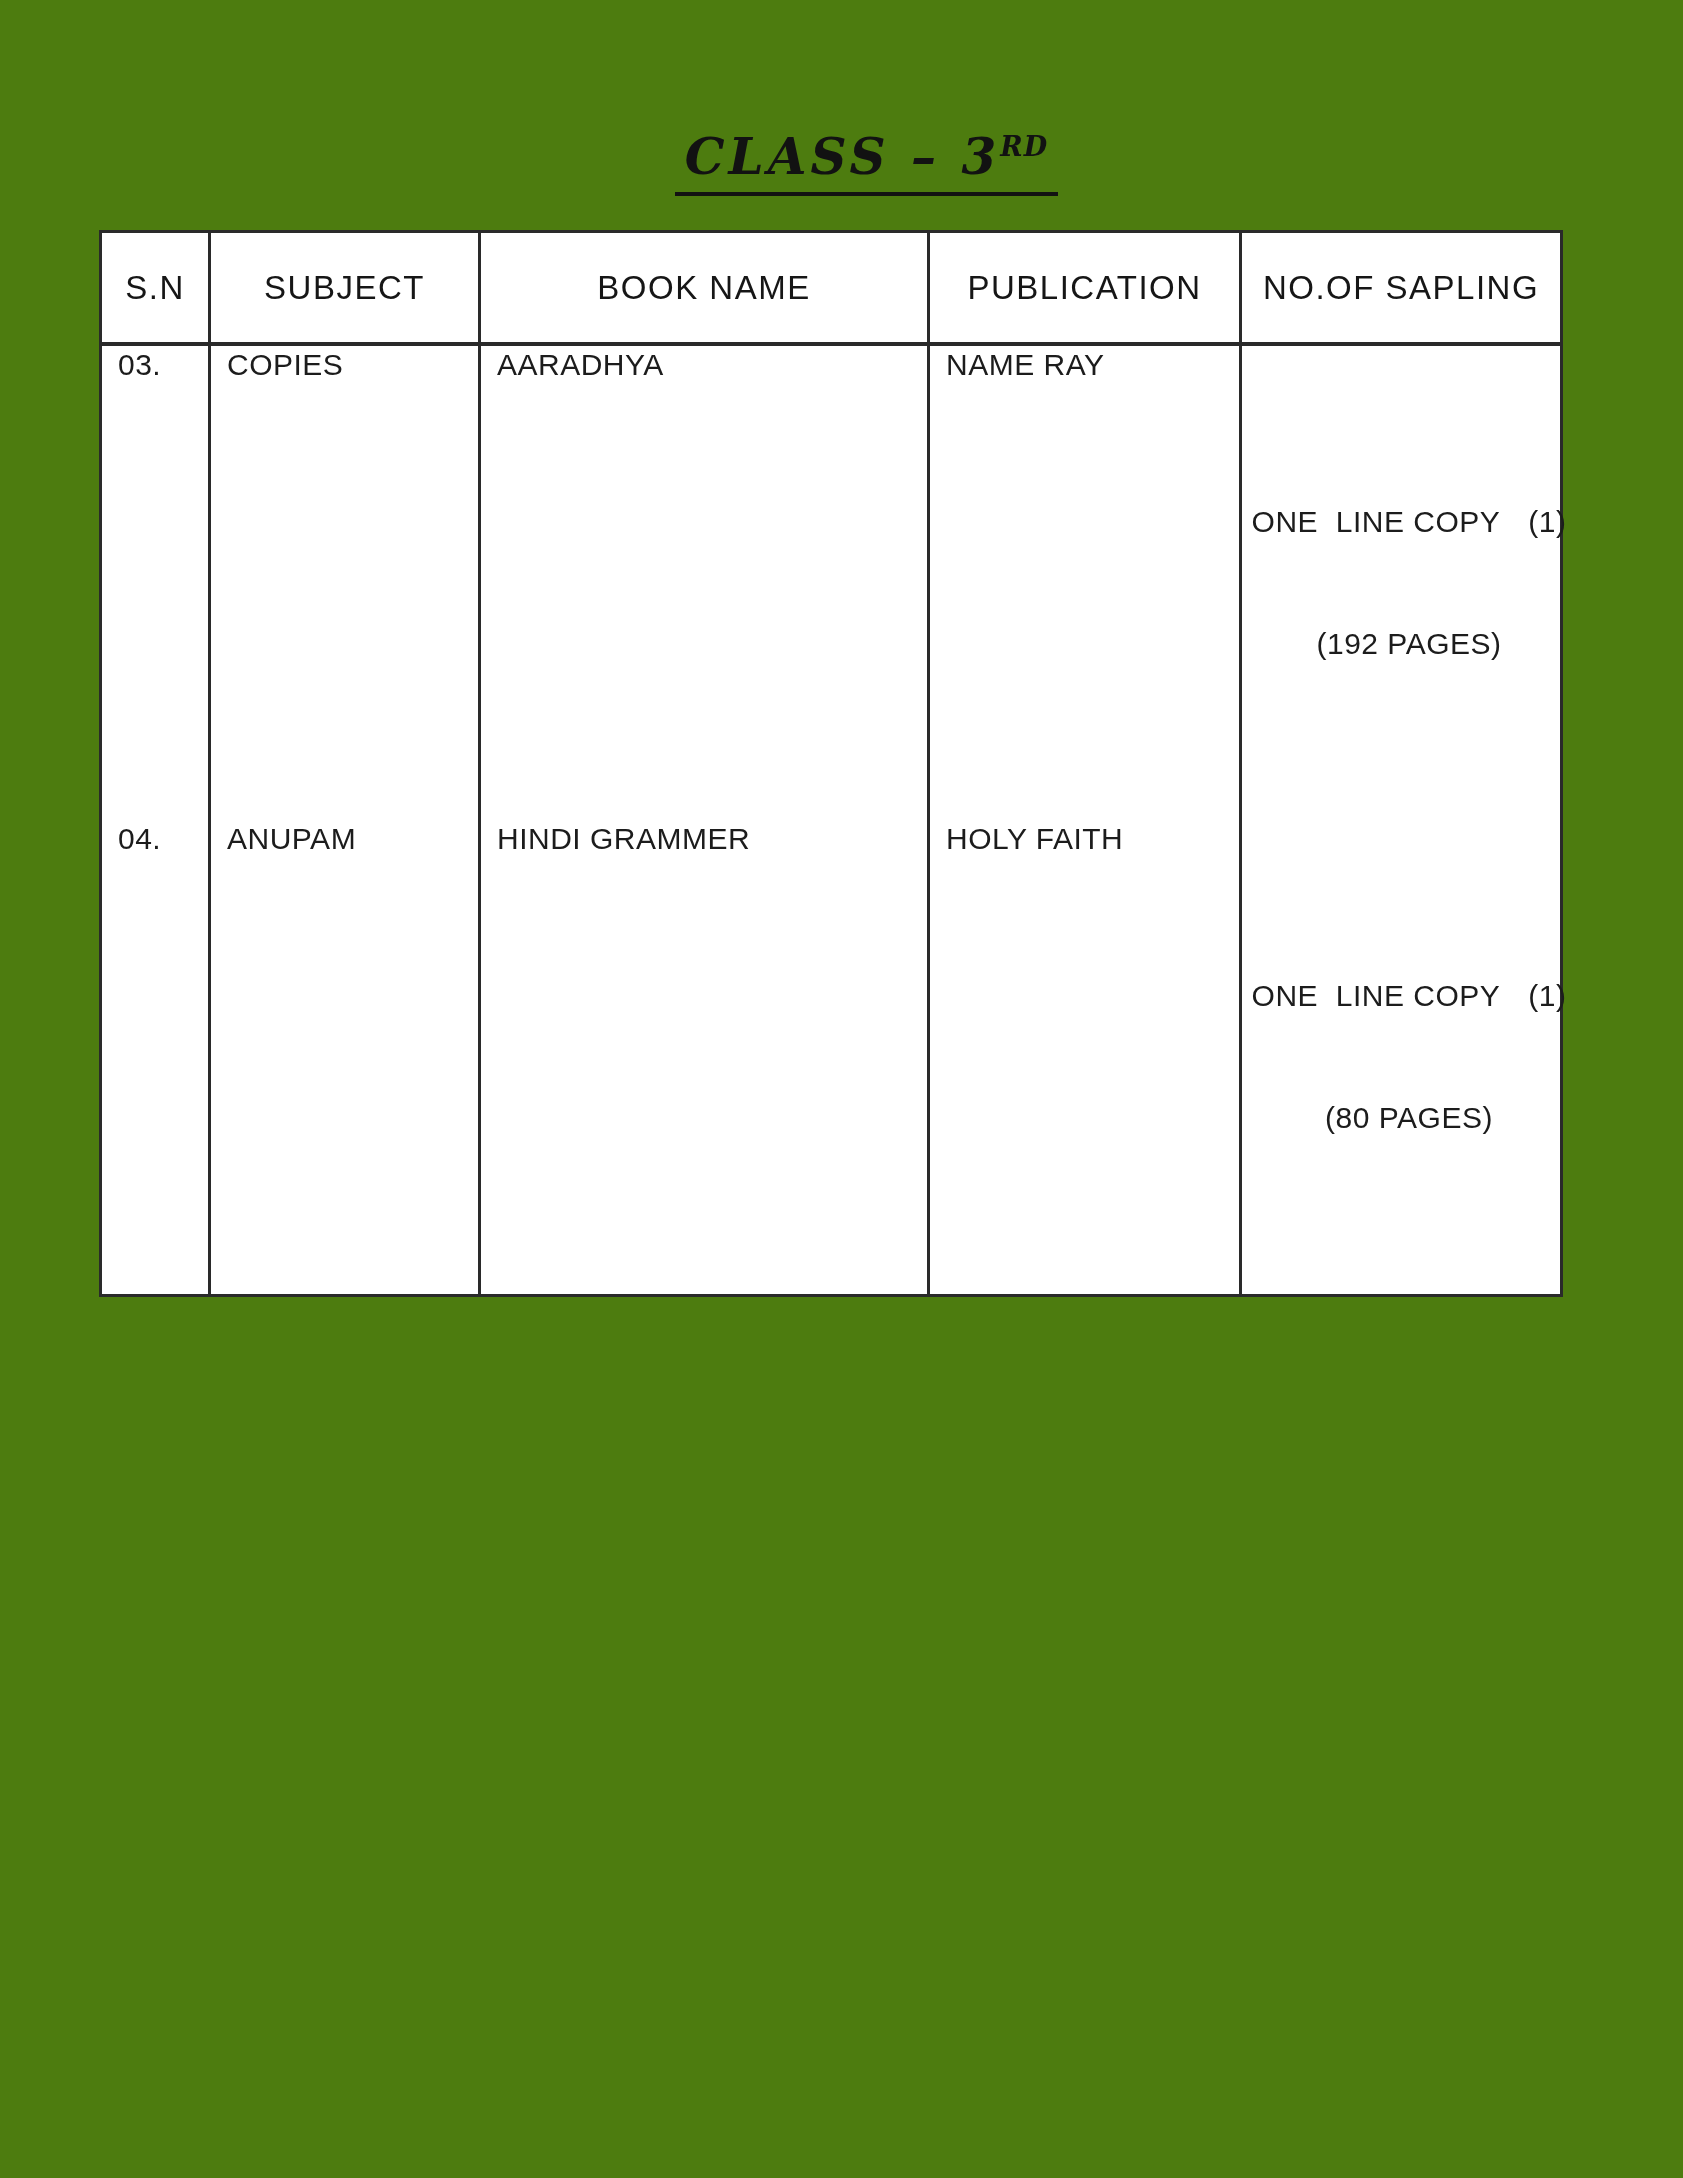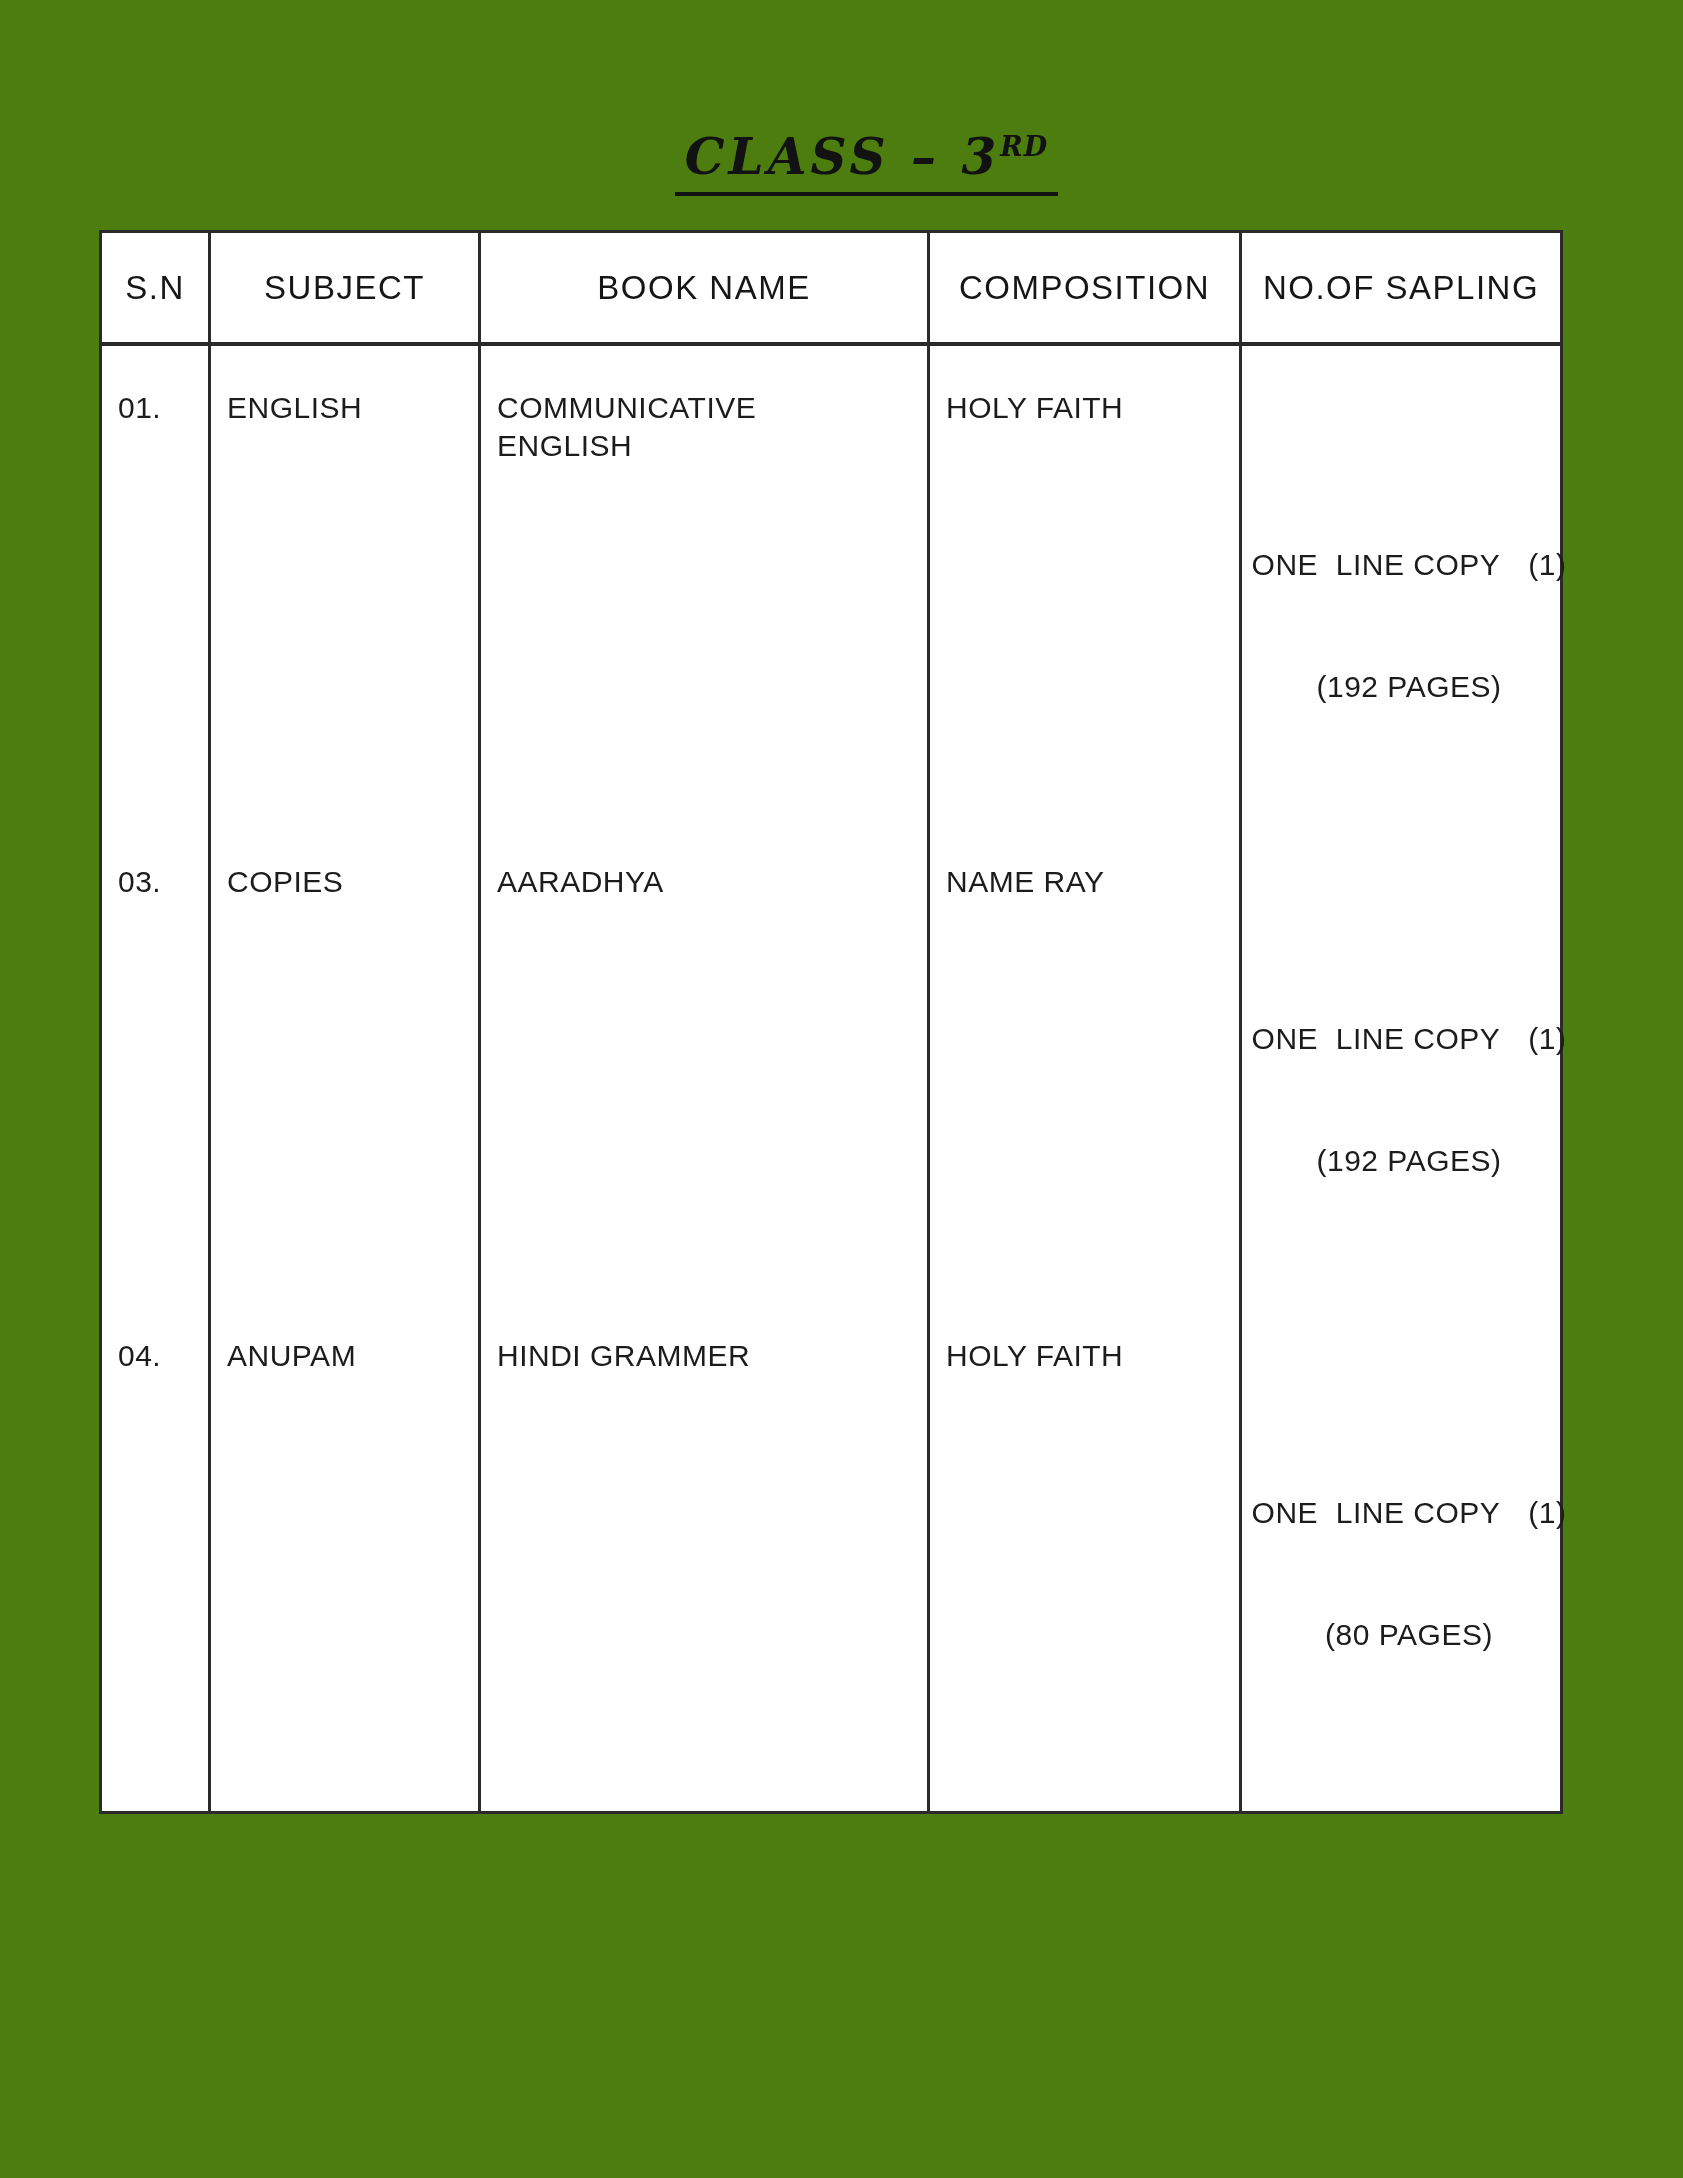--- a/index.html
+++ b/index.html
@@ -132,38 +132,25 @@
         <col class="c-sub">
         <col class="c-book">
         <col class="c-pub">
         <col class="c-cop">
     </colgroup>
     <thead>
       <tr>
         <th>S.N</th>
         <th>SUBJECT</th>
         <th>BOOK NAME</th>
-        <th>COMPOSITION</th>
+        <th>PUBLICATION</th>
         <th>NO.OF SAPLING</th>
       </tr>
     </thead>
     <tbody>
-      <tr class="r1">
-        <td class="sn-cell">01.</td>
-        <td>ENGLISH</td>
-        <td>COMMUNICATIVE
-ENGLISH</td>
-        <td>HOLY FAITH</td>
-        <td class="copies-cell">
-          <div class="copies">
-            <div class="copies-line1"><span>ONE  LINE COPY</span><span>(1)</span></div>
-            <div class="copies-line2">(192 PAGES)</div>
-          </div>
-        </td>
-      </tr>
       <tr class="r3">
         <td class="sn-cell">03.</td>
         <td>COPIES</td>
         <td>AARADHYA</td>
         <td>NAME RAY</td>
         <td class="copies-cell">
           <div class="copies">
             <div class="copies-line1"><span>ONE  LINE COPY</span><span>(1)</span></div>
             <div class="copies-line2">(192 PAGES)</div>
           </div>

